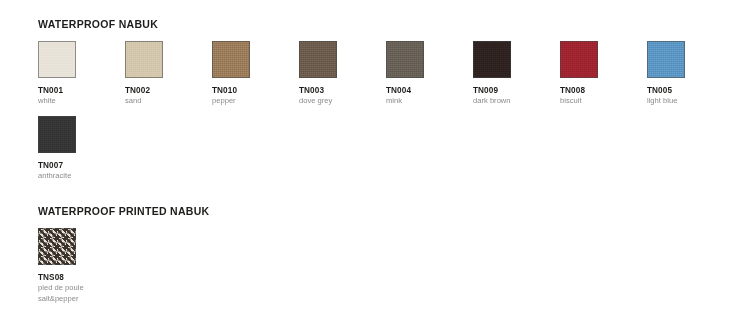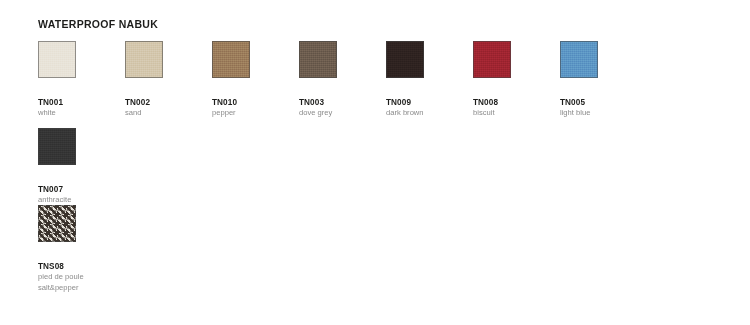--- a/index.html
+++ b/index.html
@@ -89,21 +89,21 @@
   .swatch-chip.pattern-rings {
     background-color: #ded9cf;
     background-image:
       radial-gradient(circle at 50% 50%, #4a4238 0 1.6px, transparent 1.7px 3.0px, #5d5347 3.1px 4.0px, transparent 4.1px),
       radial-gradient(circle at 50% 50%, #4a4238 0 1.6px, transparent 1.7px 3.0px, #5d5347 3.1px 4.0px, transparent 4.1px);
     background-size: 9px 9px, 9px 9px;
     background-position: 0 0, 4.5px 4.5px;
   }
 
   .swatch-code {
-    margin-top: 20px;
+    margin-top: 8px;
     font-size: 8.2px;
     font-weight: bold;
     color: #1d1d1b;
     letter-spacing: 0.1px;
     line-height: 1.25;
   }
   .swatch-desc {
     margin-top: 0;
     font-size: 7.6px;
     color: #8b8b8b;
@@ -134,20 +134,25 @@
         <div class="swatch-chip solid" style="background-color: rgb(154, 123, 90);"></div>
         <div class="swatch-code">TN010</div>
         <div class="swatch-desc">pepper</div>
       </div>
       <div class="swatch-cell">
         <div class="swatch-chip solid" style="background-color: rgb(107, 91, 77);"></div>
         <div class="swatch-code">TN003</div>
         <div class="swatch-desc">dove grey</div>
       </div>
       <div class="swatch-cell">
+        <div class="swatch-chip solid" style="background-color: rgb(102, 95, 85);"></div>
+        <div class="swatch-code">TN004</div>
+        <div class="swatch-desc">mink</div>
+      </div>
+      <div class="swatch-cell">
         <div class="swatch-chip solid" style="background-color: rgb(46, 34, 32);"></div>
         <div class="swatch-code">TN009</div>
         <div class="swatch-desc">dark brown</div>
       </div>
       <div class="swatch-cell">
         <div class="swatch-chip solid" style="background-color: rgb(158, 36, 48);"></div>
         <div class="swatch-code">TN008</div>
         <div class="swatch-desc">biscuit</div>
       </div>
       <div class="swatch-cell">
@@ -160,20 +165,21 @@
     <div class="swatch-row">
       <div class="swatch-cell">
         <div class="swatch-chip solid" style="background-color: rgb(52, 52, 52);"></div>
         <div class="swatch-code">TN007</div>
         <div class="swatch-desc">anthracite</div>
       </div>
     </div>
   </div>
 
   <div class="section" id="section-printed">
+    <h2 class="section-title">WATERPROOF PRINTED NABUK</h2>
 
     <div class="swatch-row">
       <div class="swatch-cell">
         <div class="swatch-chip pattern-houndstooth"></div>
         <div class="swatch-code">TNS08</div>
         <div class="swatch-desc">pied de poule salt&amp;pepper</div>
       </div>
     </div>
   </div>
 

